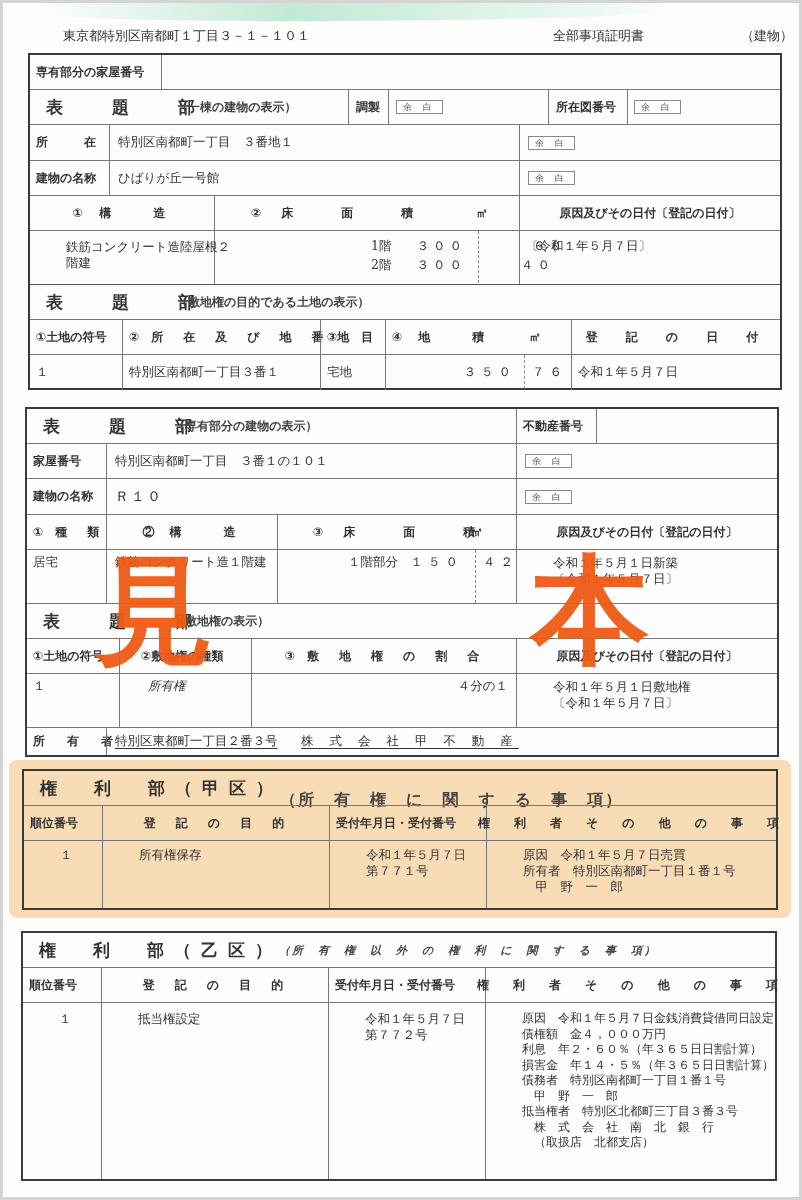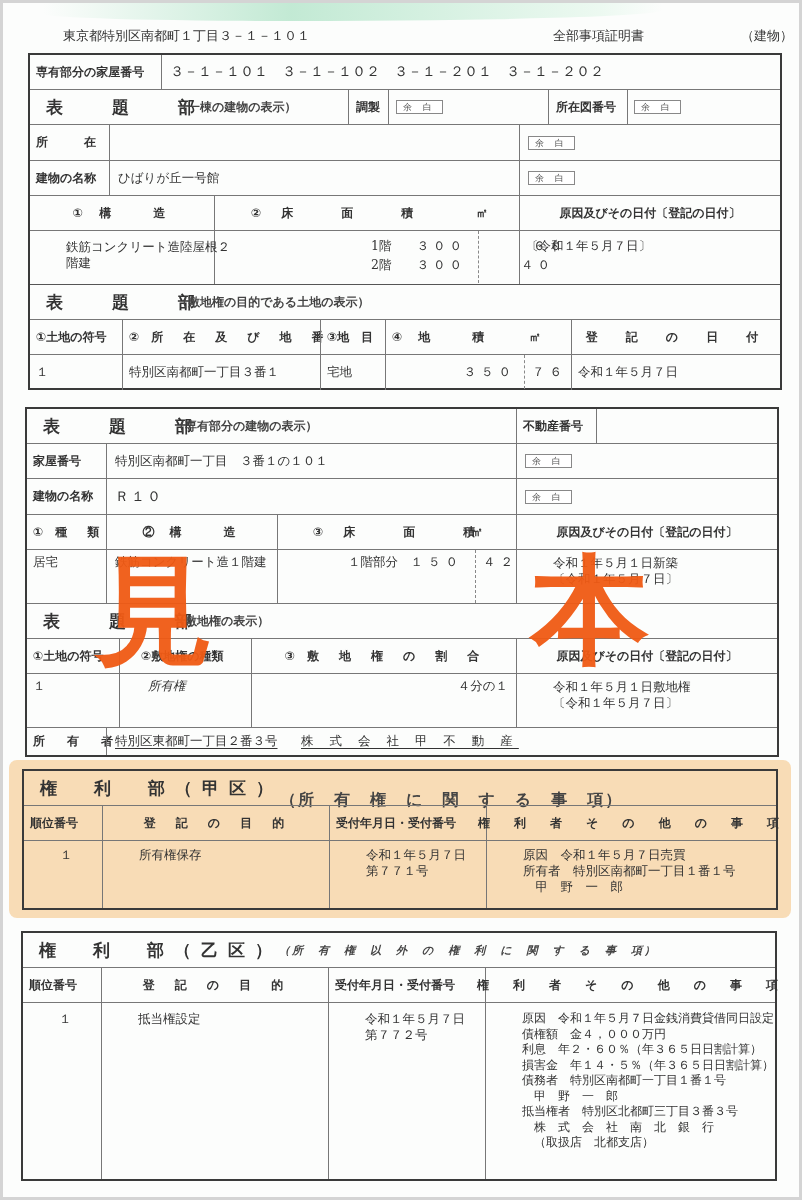--- a/index.html
+++ b/index.html
@@ -58,41 +58,41 @@
 <div class="page">
 
   <div class="hdr" style="left:60px;">東京都特別区南都町１丁目３－１－１０１</div>
   <div class="hdr" style="left:550px;">全部事項証明書</div>
   <div class="hdr" style="left:738px;">（建物）</div>
 
   <div class="blk" style="left:25px;top:50px;width:754px;height:337px;">
 
     <div class="cell lbl" style="left:0;top:0;width:131px;height:34px;">専有部分の家屋番号</div>
     <div class="vl" style="left:131px;top:0;height:34px;"></div>
-    <div class="cell" style="left:134px;top:0;width:600px;height:34px;font-size:14px;">３－１－１０１　３－１－１０２　３－１－２０１　３－１－２０２</div>
     <div class="hl" style="left:0;top:34px;width:750px;"></div>
 
     <div class="cell big" style="left:10px;top:35px;width:150px;height:34px;">表　題　部</div>
     <div class="cell sub" style="left:140px;top:35px;width:200px;height:34px;">（一棟の建物の表示）</div>
     <div class="vl" style="left:318px;top:35px;height:34px;"></div>
     <div class="cell lbl" style="left:320px;top:35px;width:40px;height:34px;">調製</div>
     <div class="vl" style="left:358px;top:35px;height:34px;"></div>
     <div class="cell" style="left:360px;top:35px;width:100px;height:34px;">
         <span class="yohaku">余 白</span>
       </div>
     <div class="vl" style="left:518px;top:35px;height:34px;"></div>
     <div class="cell lbl" style="left:520px;top:35px;width:80px;height:34px;">所在図番号</div>
     <div class="vl" style="left:597px;top:35px;height:34px;"></div>
     <div class="cell" style="left:598px;top:35px;width:100px;height:34px;">
         <span class="yohaku">余 白</span>
       </div>
     <div class="hl" style="left:0;top:69px;width:750px;"></div>
 
     <div class="cell lbl" style="left:0;top:70px;width:80px;height:35px;letter-spacing:4px;">所　　在</div>
     <div class="vl" style="left:79px;top:70px;height:70px;"></div>
+    <div class="cell" style="left:82px;top:70px;width:400px;height:35px;">特別区南都町一丁目　３番地１</div>
     <div class="vl" style="left:489px;top:70px;height:70px;"></div>
     <div class="cell" style="left:492px;top:70px;width:100px;height:35px;">
         <span class="yohaku">余 白</span>
       </div>
     <div class="hl" style="left:0;top:105px;width:750px;"></div>
 
     <div class="cell lbl" style="left:0;top:106px;width:80px;height:34px;">建物の名称</div>
     <div class="cell" style="left:82px;top:106px;width:400px;height:34px;">ひばりが丘一号館</div>
     <div class="cell" style="left:492px;top:106px;width:100px;height:34px;">
         <span class="yohaku">余 白</span>

